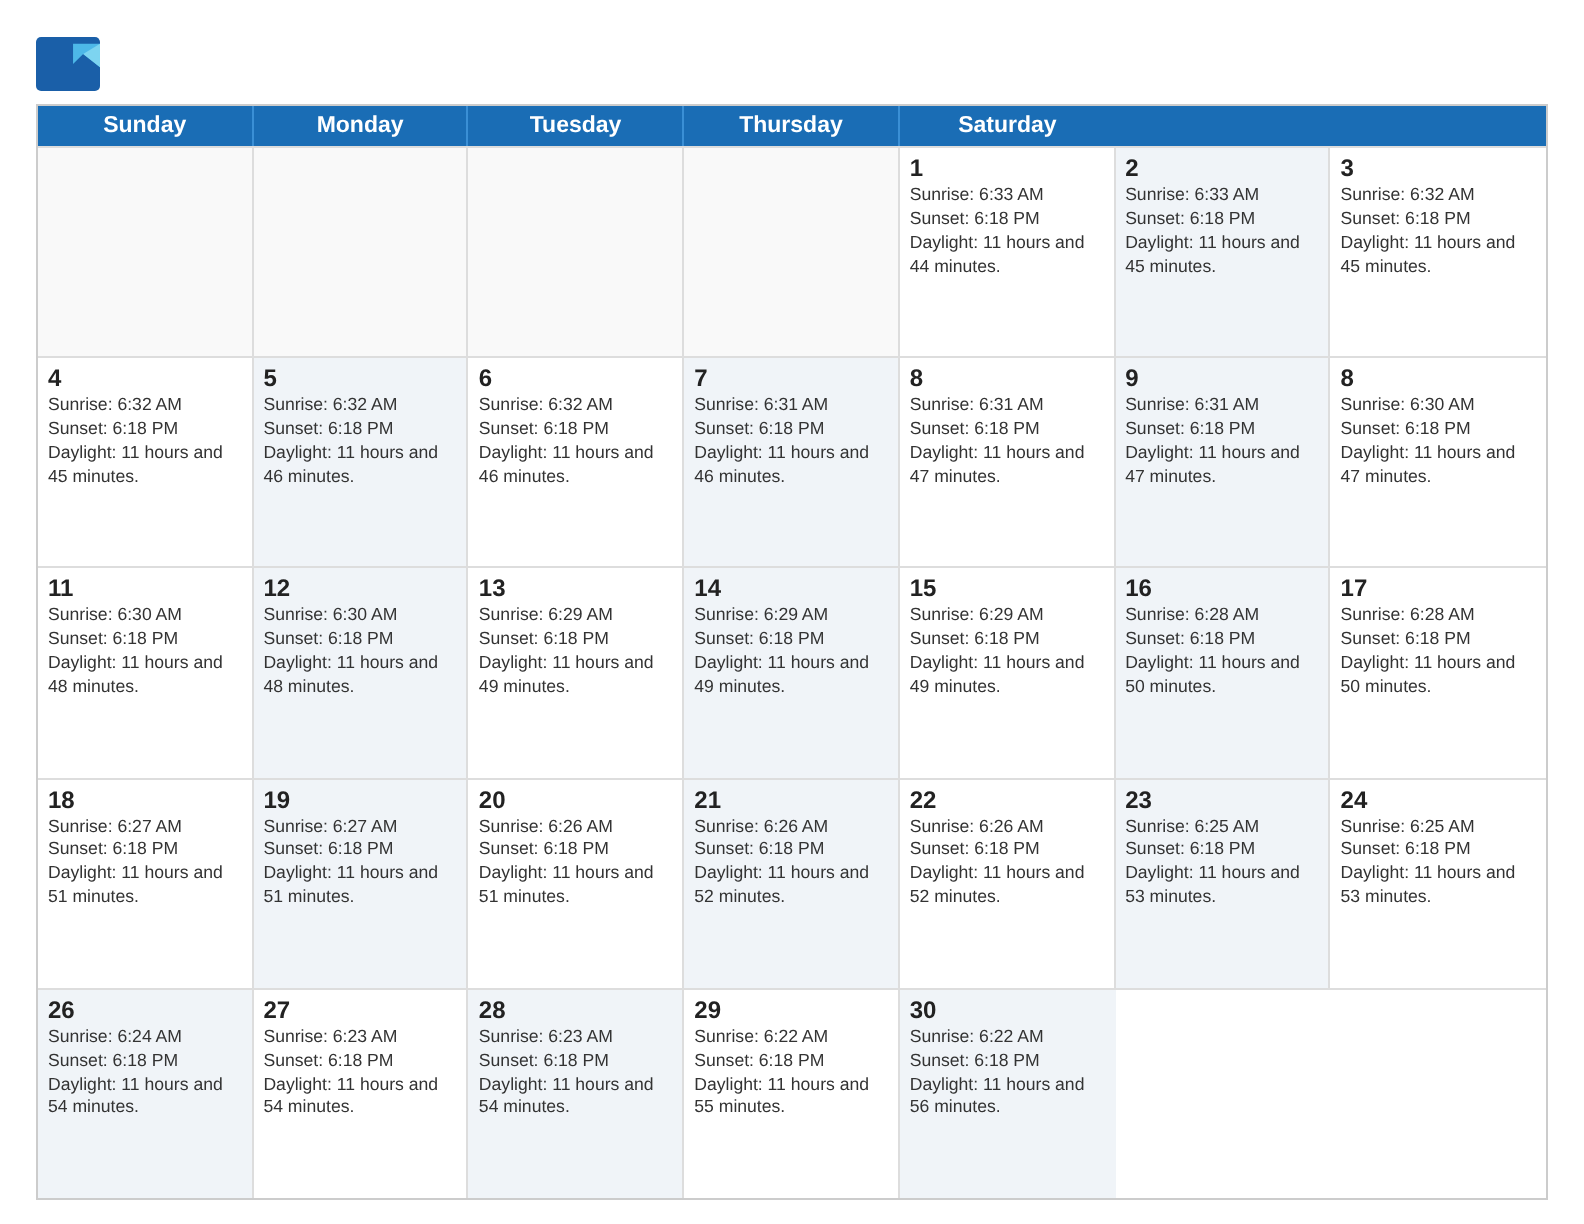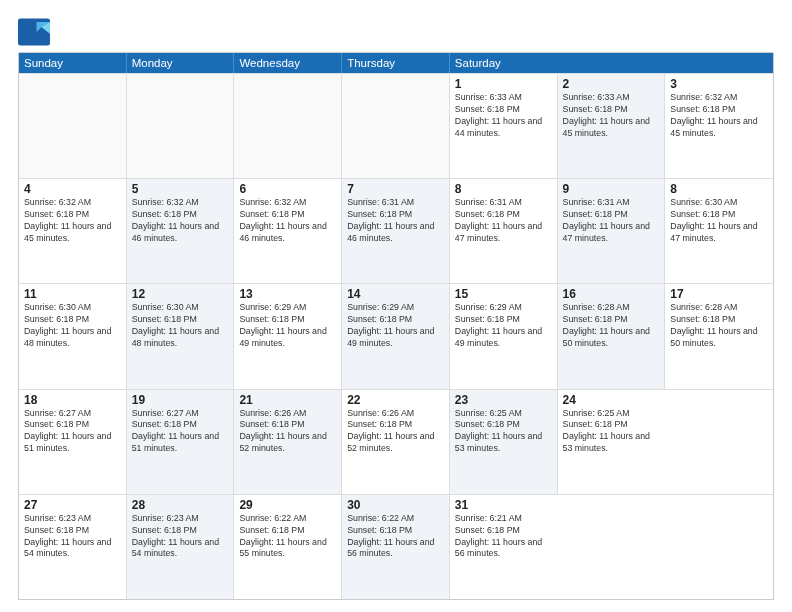--- a/index.html
+++ b/index.html
@@ -61,24 +61,24 @@
       border: 1px solid #ccc;
     }
     .cal-header-row {
       display: grid;
       grid-template-columns: repeat(7, 1fr);
       background: #1a6db5;
     }
     .cal-header-cell {
       color: #fff;
       font-size: 11.5px;
-      font-weight: normal;
+      font-weight: bold;
       padding: 4px 5px;
       border-right: 1px solid #3a8fd5;
-      text-align: left;
+      text-align: center;
     }
     .cal-header-cell:last-child { border-right: none; }
     .cal-body {
       flex: 1;
       display: flex;
       flex-direction: column;
     }
     .cal-week {
       flex: 1;
       display: grid;
@@ -129,21 +129,21 @@
     <div class="title-block">
       <div class="title-month"></div>
       <div class="title-location"></div>
     </div>
   </div>
 
   <div class="calendar">
     <div class="cal-header-row">
     <div class="cal-header-cell">Sunday</div>
         <div class="cal-header-cell">Monday</div>
-        <div class="cal-header-cell">Wednesday</div>
+        <div class="cal-header-cell">Tuesday</div>
         <div class="cal-header-cell">Thursday</div>
         <div class="cal-header-cell">Saturday</div>
       </div>
     <div class="cal-body">
     <div class="cal-week">
           <div class="cal-cell empty"></div>
           <div class="cal-cell empty"></div>
           <div class="cal-cell empty"></div>
           <div class="cal-cell empty"></div>
           <div class="cal-cell">
@@ -278,20 +278,27 @@
 Daylight: 11 hours
 and 51 minutes.</div>
           </div>
           <div class="cal-cell shaded">
             <span class="day-num">19</span>
             <div class="cell-info">Sunrise: 6:27 AM
 Sunset: 6:18 PM
 Daylight: 11 hours
 and 51 minutes.</div>
           </div>
+          <div class="cal-cell">
+            <span class="day-num">20</span>
+            <div class="cell-info">Sunrise: 6:26 AM
+Sunset: 6:18 PM
+Daylight: 11 hours
+and 51 minutes.</div>
+          </div>
           <div class="cal-cell shaded">
             <span class="day-num">21</span>
             <div class="cell-info">Sunrise: 6:26 AM
 Sunset: 6:18 PM
 Daylight: 11 hours
 and 52 minutes.</div>
           </div>
           <div class="cal-cell">
             <span class="day-num">22</span>
             <div class="cell-info">Sunrise: 6:26 AM
@@ -308,20 +315,27 @@
           </div>
           <div class="cal-cell">
             <span class="day-num">24</span>
             <div class="cell-info">Sunrise: 6:25 AM
 Sunset: 6:18 PM
 Daylight: 11 hours
 and 53 minutes.</div>
           </div>
         </div>
         <div class="cal-week">
+          <div class="cal-cell shaded">
+            <span class="day-num">26</span>
+            <div class="cell-info">Sunrise: 6:24 AM
+Sunset: 6:18 PM
+Daylight: 11 hours
+and 54 minutes.</div>
+          </div>
           <div class="cal-cell">
             <span class="day-num">27</span>
             <div class="cell-info">Sunrise: 6:23 AM
 Sunset: 6:18 PM
 Daylight: 11 hours
 and 54 minutes.</div>
           </div>
           <div class="cal-cell shaded">
             <span class="day-num">28</span>
             <div class="cell-info">Sunrise: 6:23 AM
@@ -332,27 +346,20 @@
           <div class="cal-cell">
             <span class="day-num">29</span>
             <div class="cell-info">Sunrise: 6:22 AM
 Sunset: 6:18 PM
 Daylight: 11 hours
 and 55 minutes.</div>
           </div>
           <div class="cal-cell shaded">
             <span class="day-num">30</span>
             <div class="cell-info">Sunrise: 6:22 AM
-Sunset: 6:18 PM
-Daylight: 11 hours
-and 56 minutes.</div>
-          </div>
-          <div class="cal-cell">
-            <span class="day-num">31</span>
-            <div class="cell-info">Sunrise: 6:21 AM
 Sunset: 6:18 PM
 Daylight: 11 hours
 and 56 minutes.</div>
           </div>
         </div>
       </div>
   </div>
 </div>
 
 </body></html>

